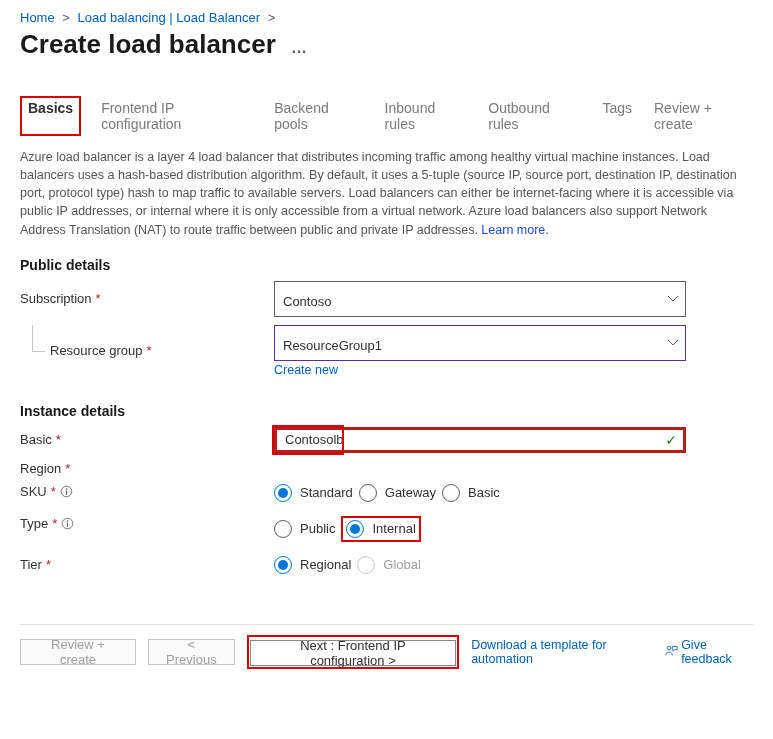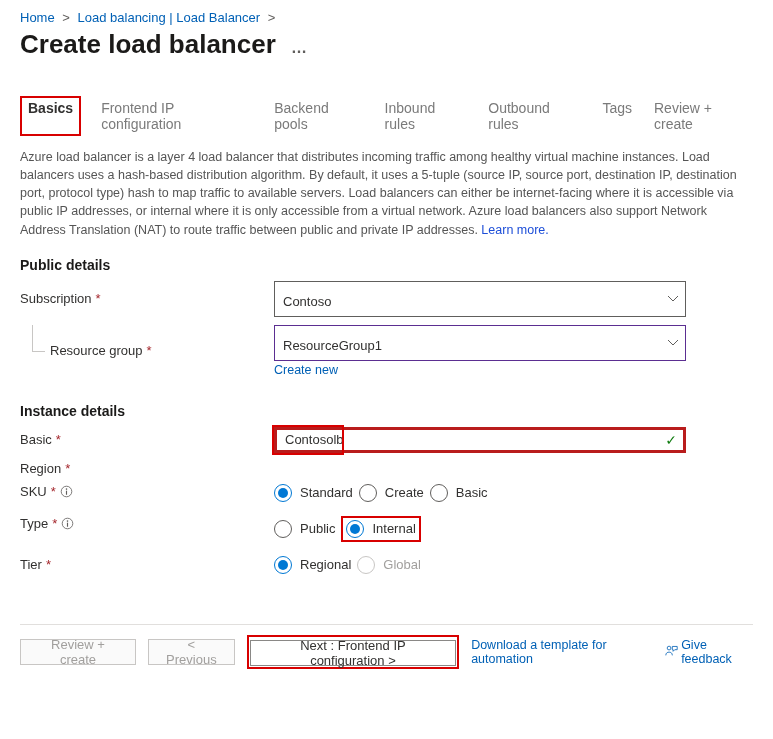--- a/index.html
+++ b/index.html
@@ -161,21 +161,21 @@
   <div class="field-control">
     <div class="radio-group">
       <div class="radio-item selected">
         <span class="radio-outer">
             <span class="radio-inner"></span>
           </span>
         <span>Standard</span>
       </div>
       <div class="radio-item">
         <span class="radio-outer"></span>
-        <span>Create</span>
+        <span>Gateway</span>
       </div>
       <div class="radio-item">
         <span class="radio-outer"></span>
         <span>Basic</span>
       </div>
     </div>
   </div>
 </div>
 
 <div class="field-row" style="align-items:flex-start; margin-top:14px">

